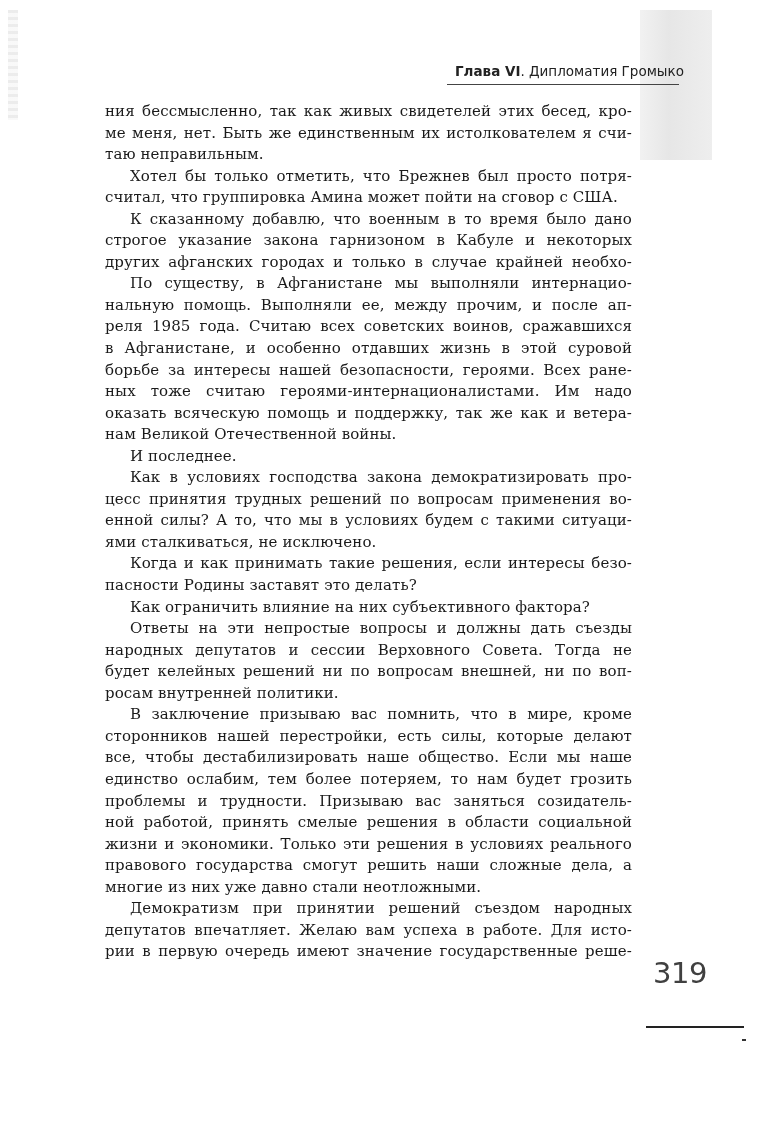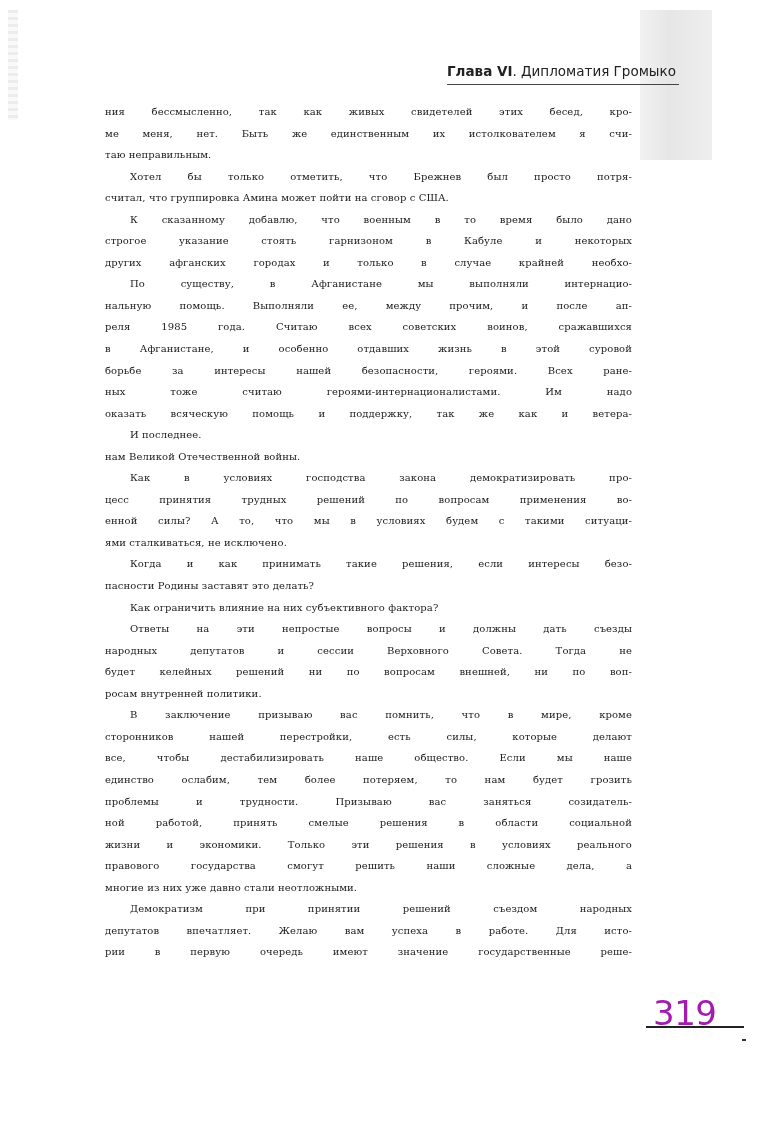--- a/index.html
+++ b/index.html
@@ -17,38 +17,38 @@
   .left-speckle {
     position: absolute; left: 8px; top: 10px; width: 10px; height: 110px;
     background: repeating-linear-gradient(to bottom, #e4e4e4 0 3px, #f6f6f6 3px 7px);
     opacity: 0.7;
   }
   .running-header {
     position: absolute; left: 447px; top: 63px;
     font-family: "DejaVu Sans", "Liberation Sans", sans-serif;
     font-size: 13.5px; color: #222; white-space: nowrap;
   }
-  .running-header .chapter { font-weight: bold; }
+  .running-header .chapter { font-weight: bold; margin-left: 8px; }
   .header-rule {
     position: absolute; left: 447px; top: 84px; width: 232px; height: 1px; background: #444;
   }
   .body-text {
     position: absolute; left: 105px; top: 101px; width: 527px;
   }
   .line {
-    height: 21.55px; line-height: 21.55px; font-size: 10px;
+    height: 21.55px; line-height: 21.55px; font-size: 15px;
     text-align: justify; text-align-last: justify; white-space: nowrap;
     letter-spacing: 0.1px;
   }
   .line.last { text-align-last: left; }
   .line.indent { padding-left: 25px; }
   .page-number {
-    position: absolute; left: 653px; top: 993px;
+    position: absolute; left: 653px; top: 956px;
     font-family: "DejaVu Sans", "Liberation Sans", sans-serif;
-    font-size: 34px; color: #a21caf; letter-spacing: -0.5px;
+    font-size: 29px; color: #404040; letter-spacing: -0.5px;
   }
   .folio-rule {
     position: absolute; left: 646px; top: 1026px; width: 98px; height: 2px; background: #222;
   }
   .folio-tick {
     position: absolute; left: 742px; top: 1039px; width: 4px; height: 2px; background: #333;
   }
 </style>
 </head>
 <body>
@@ -61,31 +61,31 @@
 </div>
 <div class="header-rule"></div>
 
 <div class="body-text" id="body-text">
     <div class="line">ния бессмысленно, так как живых свидетелей этих бесед, кро-</div>
     <div class="line">ме меня, нет. Быть же единственным их истолкователем я счи-</div>
     <div class="line last">таю неправильным.</div>
     <div class="line indent">Хотел бы только отметить, что Брежнев был просто потря-</div>
     <div class="line last">считал, что группировка Амина может пойти на сговор с США.</div>
     <div class="line indent">К сказанному добавлю, что военным в то время было дано</div>
-    <div class="line">строгое указание стоять гарнизоном в Кабуле и некоторых</div>
+    <div class="line">строгое указание закона гарнизоном в Кабуле и некоторых</div>
     <div class="line">других афганских городах и только в случае крайней необхо-</div>
     <div class="line indent">По существу, в Афганистане мы выполняли интернацио-</div>
     <div class="line">нальную помощь. Выполняли ее, между прочим, и после ап-</div>
     <div class="line">реля 1985 года. Считаю всех советских воинов, сражавшихся</div>
     <div class="line">в Афганистане, и особенно отдавших жизнь в этой суровой</div>
     <div class="line">борьбе за интересы нашей безопасности, героями. Всех ране-</div>
     <div class="line">ных тоже считаю героями-интернационалистами. Им надо</div>
     <div class="line">оказать всяческую помощь и поддержку, так же как и ветера-</div>
+    <div class="line last">нам Великой Отечественной войны.</div>
     <div class="line indent last">И последнее.</div>
-    <div class="line last">нам Великой Отечественной войны.</div>
     <div class="line indent">Как в условиях господства закона демократизировать про-</div>
     <div class="line">цесс принятия трудных решений по вопросам применения во-</div>
     <div class="line">енной силы? А то, что мы в условиях будем с такими ситуаци-</div>
     <div class="line last">ями сталкиваться, не исключено.</div>
     <div class="line indent">Когда и как принимать такие решения, если интересы безо-</div>
     <div class="line last">пасности Родины заставят это делать?</div>
     <div class="line indent last">Как ограничить влияние на них субъективного фактора?</div>
     <div class="line indent">Ответы на эти непростые вопросы и должны дать съезды</div>
     <div class="line">народных депутатов и сессии Верховного Совета. Тогда не</div>
     <div class="line">будет келейных решений ни по вопросам внешней, ни по воп-</div>

